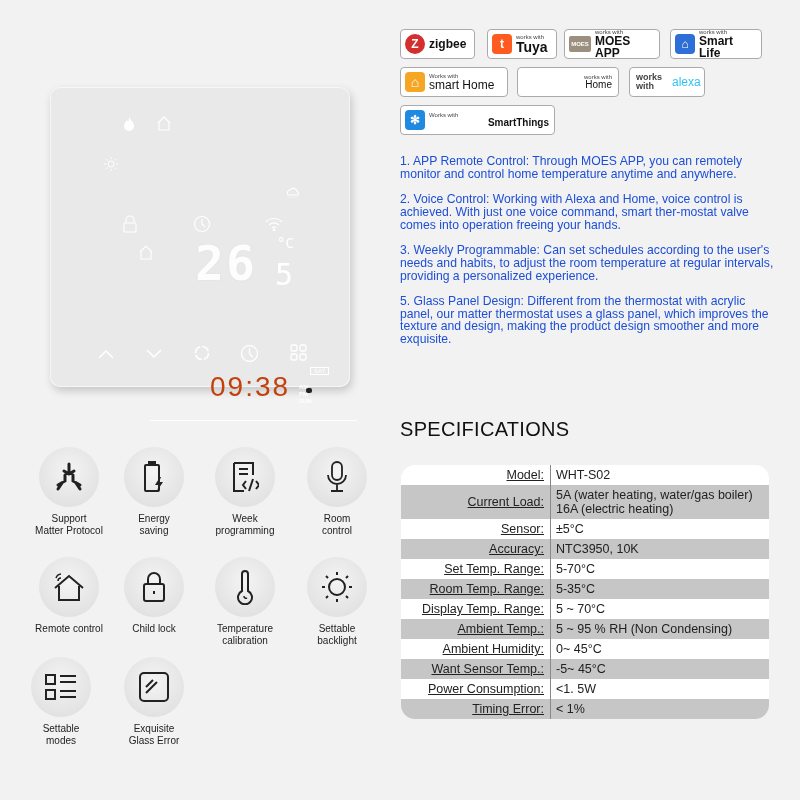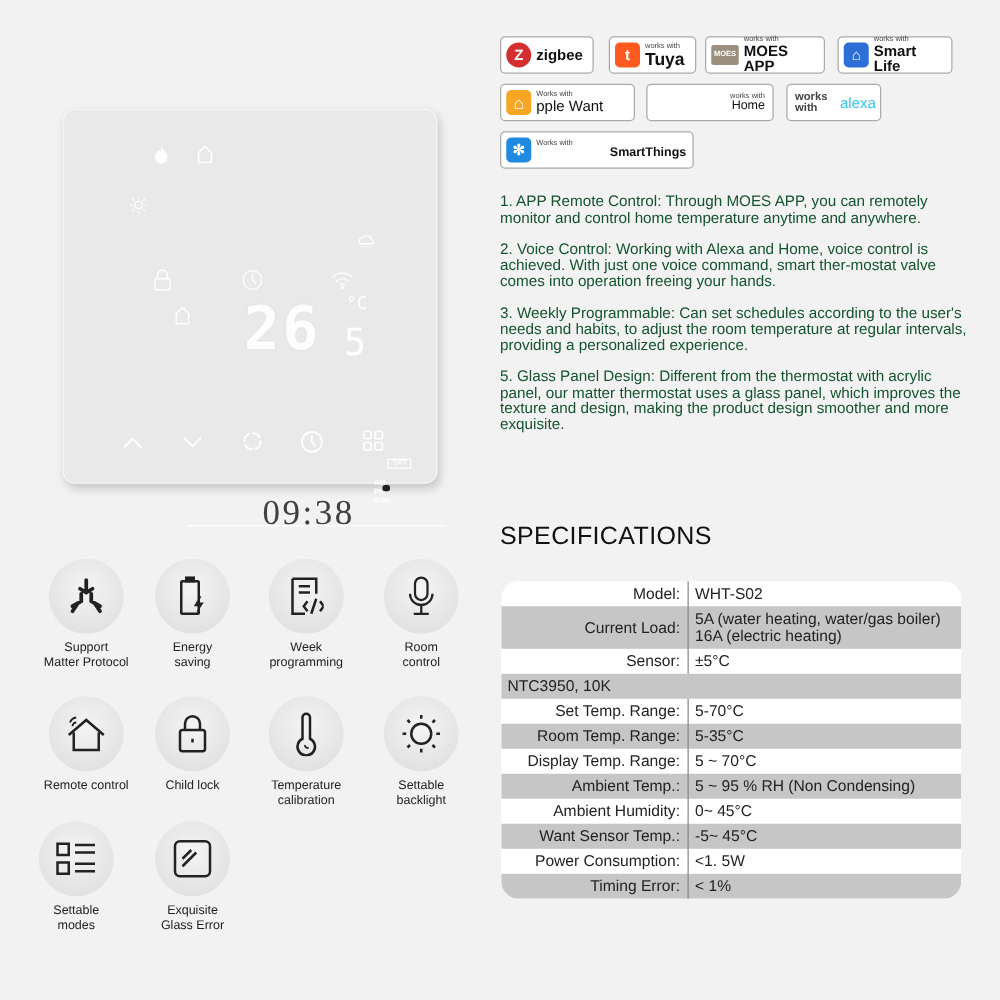--- a/index.html
+++ b/index.html
@@ -7,42 +7,42 @@
   body { background: #f2f2f2; font-family: "Liberation Sans", sans-serif; color: #222; position: relative; }
 
   
   .device { position: absolute; left: 50px; top: 87px; width: 300px; height: 300px; background: #e9e9e9; border-radius: 10px; box-shadow: 2px 4px 8px rgba(0,0,0,0.18), inset 0 0 0 1px #f6f6f6; }
   .device .dot { position: absolute; right: 38px; bottom: -6px; width: 6px; height: 5px; background: #222; border-radius: 2px; }
   .dev-ic { position: absolute; color: #fff; }
   .dev-ic svg { display: block; }
   .seg-big { position: absolute; left: 145px; top: 148px; font-family: "DejaVu Sans Mono", monospace; font-size: 48px; font-weight: bold; color: #fdfdfd; letter-spacing: 2px; text-shadow: 0 0 2px #ddd; }
   .seg-unit { position: absolute; left: 227px; top: 148px; color: #fff; font-family: "DejaVu Sans Mono", monospace; font-size: 14px; }
   .seg-dec { position: absolute; left: 225px; top: 170px; color: #fff; font-family: "DejaVu Sans Mono", monospace; font-size: 30px; }
-  .seg-time { position: absolute; left: 160px; top: 308px; font-family: Liberation Serif, serif; font-size: 28px; color: #404040; letter-spacing: 2px; }
+  .seg-time { position: absolute; left: 160px; top: 284px; font-family: Liberation Sans, sans-serif; font-size: 28px; color: #c2410c; letter-spacing: 2px; }
   .ampm { position: absolute; left: 249px; top: 297px; font-size: 6px; color: #fff; line-height: 7px; font-weight: bold; }
   .sat { position: absolute; left: 260px; top: 280px; font-size: 6px; color: #fff; border: 1px solid #fff; padding: 0 3px; }
   .dev-line { position: absolute; left: 100px; top: 333px; width: 207px; height: 1px; background: #fff; }
 
   
   .badge { position: absolute; background: #fff; border: 1px solid #aaa; border-radius: 4px; height: 30px; display: flex; align-items: center; padding: 0 4px; }
   .badge .logo { width: 20px; height: 20px; border-radius: 4px; display: flex; align-items: center; justify-content: center; color: #fff; font-weight: bold; font-size: 12px; flex-shrink: 0; }
   .badge .txt { margin-left: 4px; display: flex; flex-direction: column; line-height: 1; }
   .badge .small { font-size: 6px; color: #444; }
   .badge .big { font-size: 12px; color: #111; font-weight: bold; }
 
   
-  .features { position: absolute; left: 400px; top: 155px; width: 375px; font-size: 12.2px; line-height: 12.8px; color: #14532d; }
+  .features { position: absolute; left: 400px; top: 155px; width: 375px; font-size: 12.2px; line-height: 12.8px; color: #1d4ed8; }
   .features p { margin-bottom: 12.5px; }
 
   .spec-title { position: absolute; left: 400px; top: 418px; font-size: 20px; color: #111; letter-spacing: 0.3px; }
 
   .spec-table { position: absolute; left: 401px; top: 465px; width: 368px; background: #fff; border-radius: 14px 14px 14px 14px; overflow: hidden; font-size: 12.5px; }
   .spec-row { display: flex; }
   .spec-row.gray { background: #c6c6c6; }
-  .spec-row .k { width: 150px; text-align: right; padding: 3px 6px 3px 0; border-right: 1.5px solid #888; display: flex; align-items: center; justify-content: flex-end; }
+  .spec-row .k { width: 150px; text-align: right; padding: 3px 6px 3px 0; border-right: 1.5px solid #888; display: flex; align-items: center; justify-content: flex-end; text-decoration: underline; }
   .spec-row .v { flex: 1; padding: 3px 0 3px 5px; line-height: 14px; }
 
   
   .feat { position: absolute; width: 90px; text-align: center; }
   .feat .circle { width: 60px; height: 60px; border-radius: 50%; background: radial-gradient(circle at 50% 40%, #f4f4f4 0%, #e3e3e3 70%, #d9d9d9 100%); margin: 0 auto; display: flex; align-items: center; justify-content: center; }
   .feat .label { font-size: 10px; line-height: 11.5px; color: #222; margin-top: 6px; }
 </style>
 </head>
 <body>
 
@@ -161,21 +161,21 @@
   <div class="logo" style="background:#2d6fd6">⌂</div>
   <div class="txt">
       <span class="small">works with</span>
       <span class="big" style="font-weight:bold">Smart Life</span>
     </div>
 </div>
 <div class="badge" style="left:400px;top:67px;width:108px">
   <div class="logo" style="background:#f5a623;font-size:14px">⌂</div>
   <div class="txt">
       <span class="small">Works with</span>
-      <span class="big" style="font-weight:normal">pple Want</span>
+      <span class="big" style="font-weight:normal">smart Home</span>
     </div>
 </div>
 <div class="badge" style="left:517px;top:67px;width:102px;justify-content:flex-end;padding-right:6px">
   <div class="txt" style="align-items:center">
       <span class="small">works with</span>
       <span class="big" style="font-weight:normal;font-size:10px;align-self:flex-end">Home</span>
     </div>
 </div>
 <div class="badge" style="left:629px;top:67px;width:76px">
   <div class="txt" style="margin-left:2px">
@@ -211,20 +211,21 @@
       <div class="v">
         <div>5A (water heating, water/gas boiler)</div>
         <div>16A (electric heating)</div>
       </div>
     </div>
   <div class="spec-row">
       <div class="k">Sensor:</div>
       <div class="v">±5°C</div>
     </div>
   <div class="spec-row gray">
+      <div class="k">Accuracy:</div>
       <div class="v">NTC3950, 10K</div>
     </div>
   <div class="spec-row">
       <div class="k">Set Temp. Range:</div>
       <div class="v">5-70°C</div>
     </div>
   <div class="spec-row gray">
       <div class="k">Room Temp. Range:</div>
       <div class="v">5-35°C</div>
     </div>

